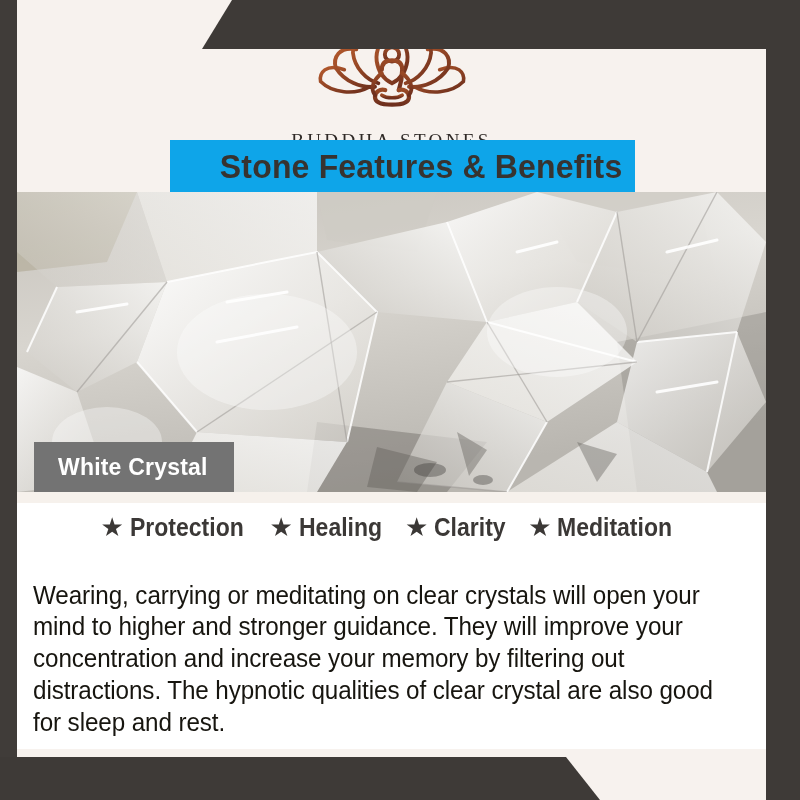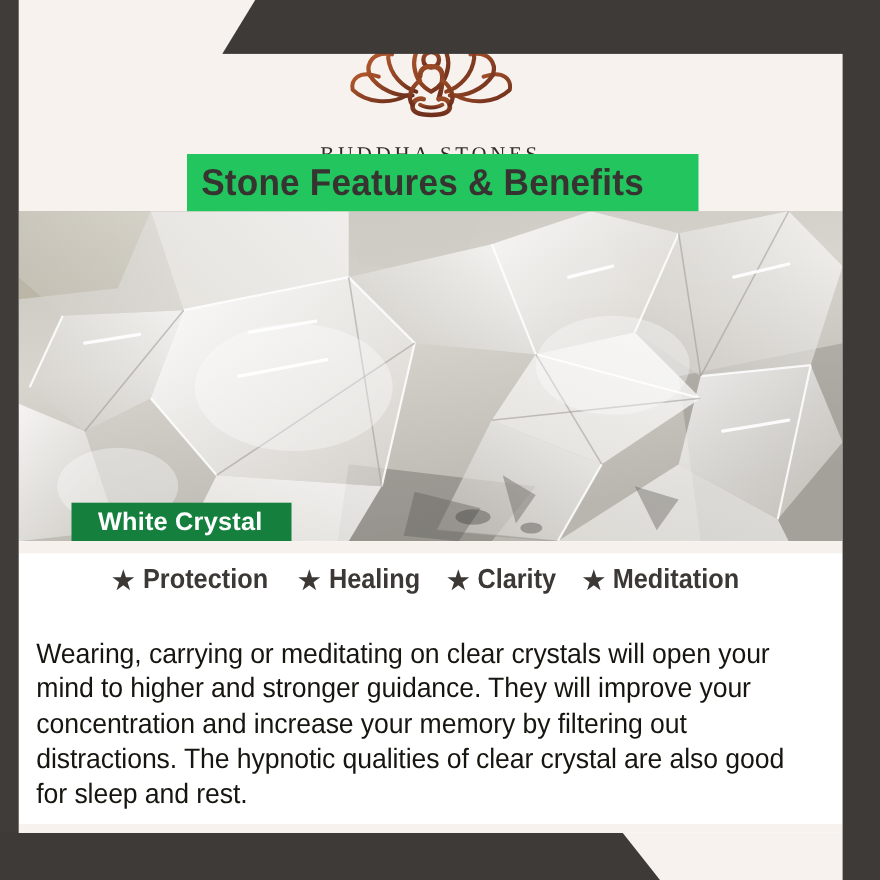--- a/index.html
+++ b/index.html
@@ -99,24 +99,24 @@
     margin-top: 2px;
   }
 
   
   .title-band {
     position: absolute;
     top: 140px;
     left: 170px;
     width: 465px;
     height: 52px;
-    background: #22c55e;
+    background: #0ea5e9;
     display: flex;
     align-items: center;
-    justify-content: flex-start;
+    justify-content: flex-end;
     z-index: 7;
   }
   .title-text {
     font-family: "Liberation Sans Narrow", "Liberation Sans", sans-serif;
     font-size: 34px;
     font-weight: 700;
     color: #373330;
     letter-spacing: 0.2px;
     transform: scaleX(0.94);
     white-space: nowrap;
@@ -138,27 +138,26 @@
     inset: 0;
     width: 100%;
     height: 100%;
     display: block;
   }
 
   .caption {
     position: absolute;
     left: 17px;
     bottom: 0;
-    height: 35px;
+    height: 50px;
     padding: 0 26px 0 24px;
-    background: #15803d;
+    background: #737373;
     display: flex;
     align-items: center;
     z-index: 4;
-    margin-left: 31px;
   }
   .caption-text {
     color: #ffffff;
     font-size: 23px;
     font-weight: 700;
     letter-spacing: 0.2px;
     white-space: nowrap;
   }
 
   

